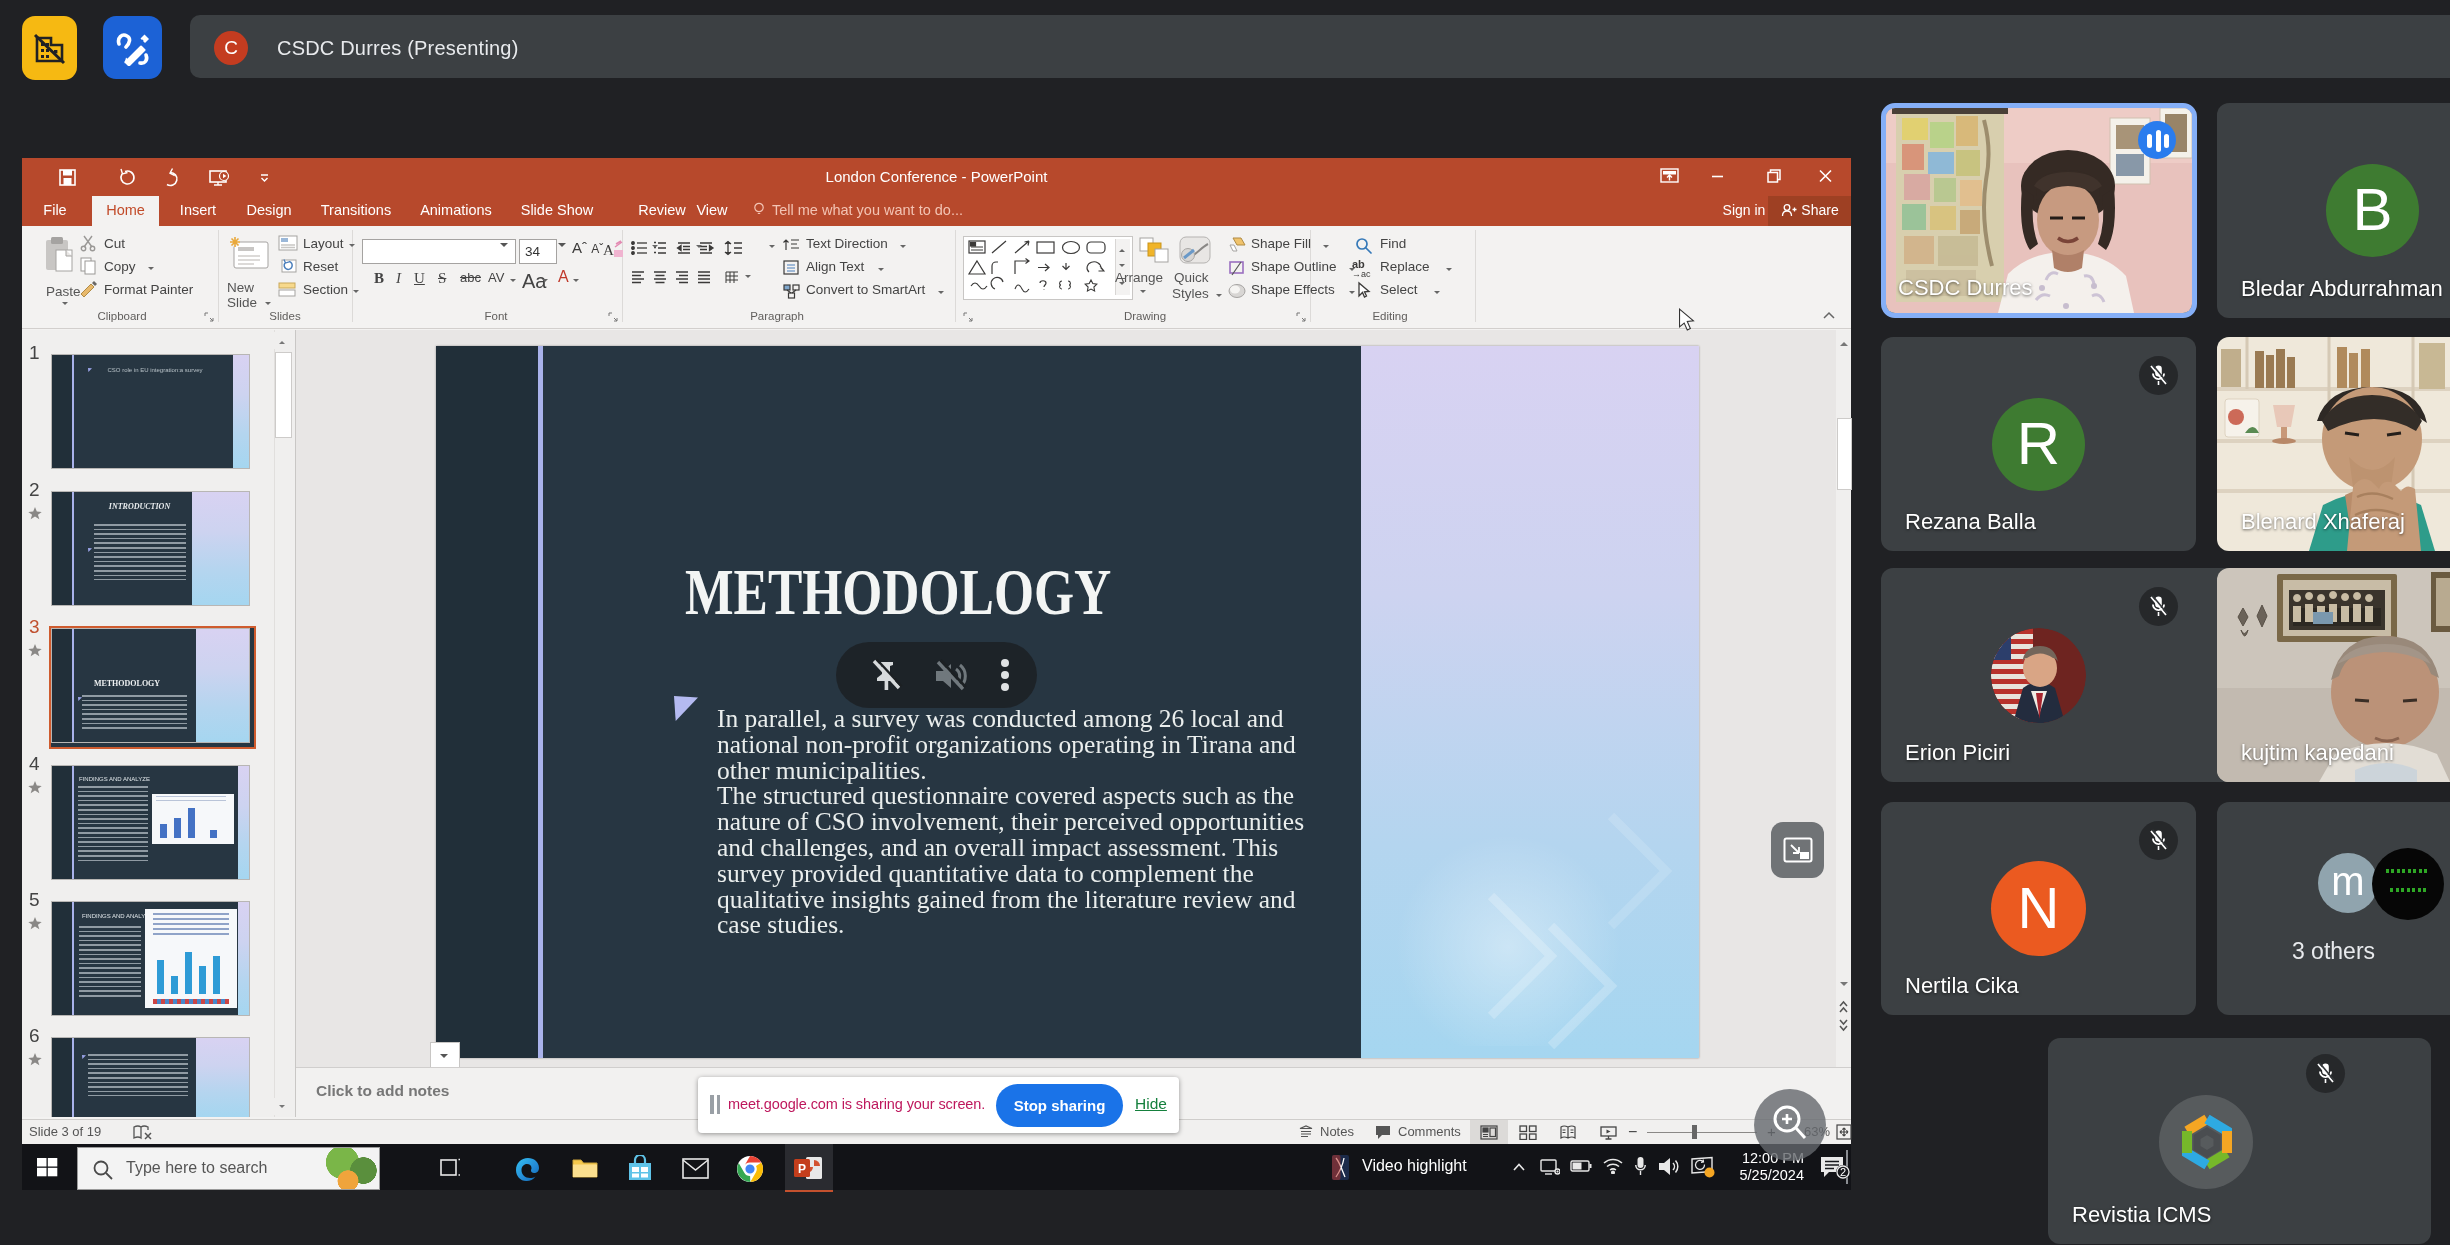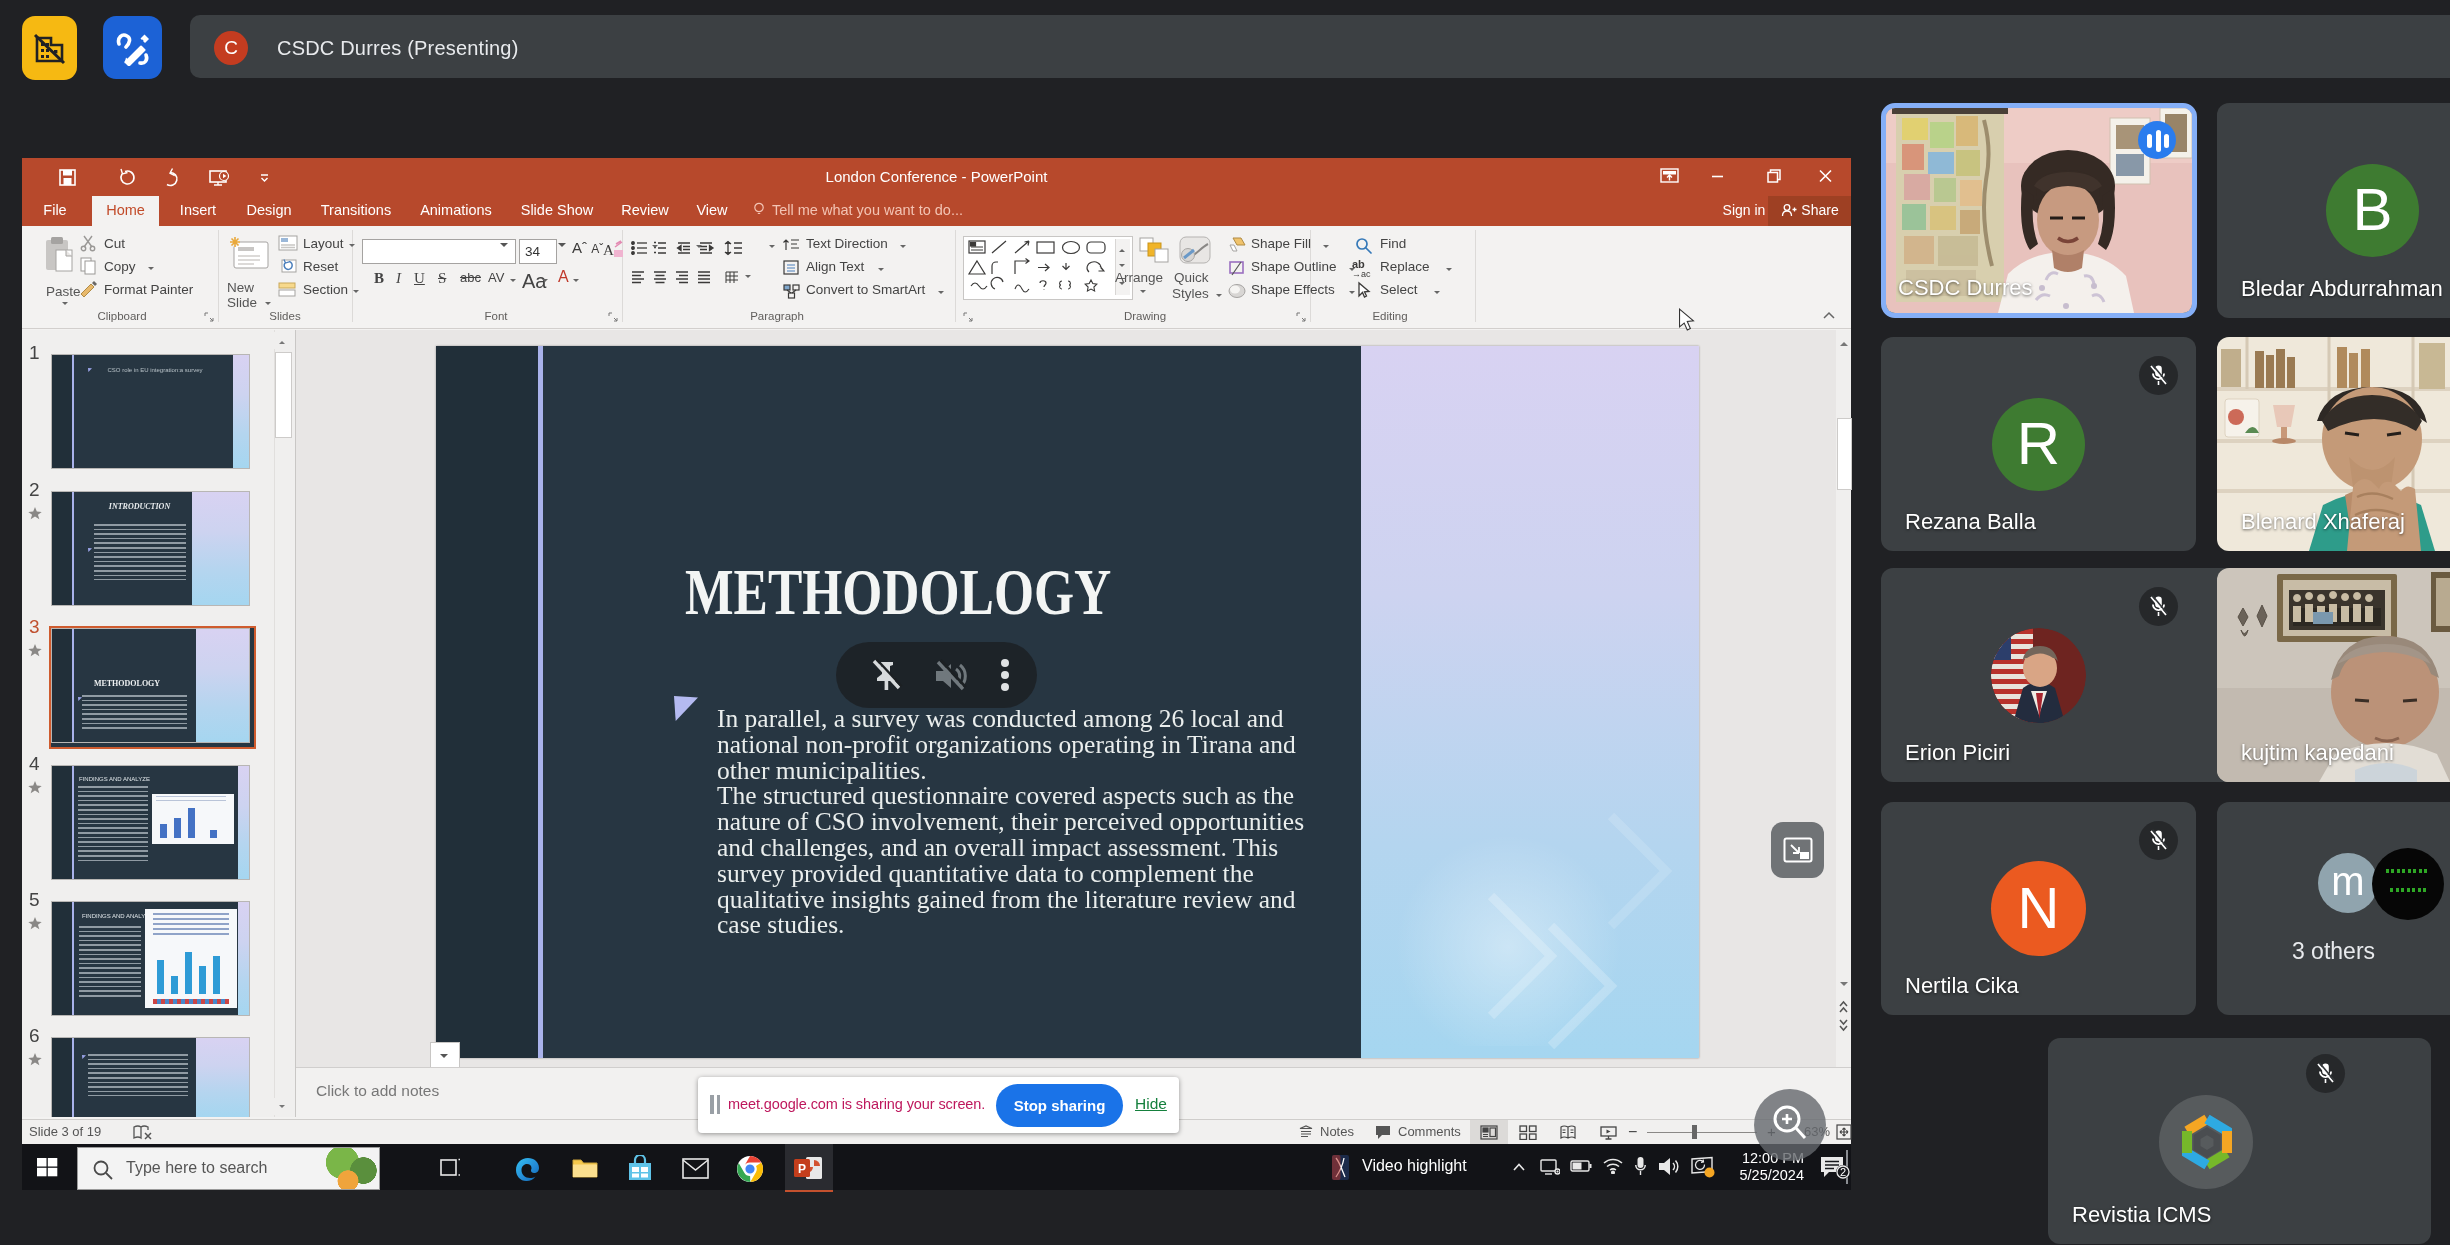--- a/index.html
+++ b/index.html
@@ -112,21 +112,21 @@
       </svg>
     </div>
     <div class="abs tabrow">
       <div class="tab" style="left:13px;width:40px;">File</div>
       <div class="tab" style="left:70px;width:67px;background:#f3f2f1;color:#c24b29;">Home</div>
       <div class="tab" style="left:150px;width:52px;">Insert</div>
       <div class="tab" style="left:218px;width:58px;">Design</div>
       <div class="tab" style="left:292px;width:84px;">Transitions</div>
       <div class="tab" style="left:392px;width:84px;">Animations</div>
       <div class="tab" style="left:492px;width:86px;">Slide Show</div>
-      <div class="tab" style="left:594px;width:58px;">Review</div>
+      <div class="tab" style="left:611px;width:58px;">Review</div>
       <div class="tab" style="left:668px;width:44px;">View</div>
       <div class="tab" style="left:730px;width:230px;color:#f3c4b4;text-align:left;">
         <svg width="14" height="18" viewBox="0 0 14 18" style="vertical-align:-4px;margin-right:6px;">
             <g stroke="#f3c4b4" fill="none" stroke-width="1.2">
               <circle cx="7" cy="6.5" r="4.2"></circle>
               <path d="M5.5 10.5 h3 M5.8 12.5 h2.4"></path>
             </g>
           </svg>Tell me what you want to do...</div>
       <div class="tab" style="left:1692px;width:60px;font-size:14px;">Sign in</div>
       <div class="tab" style="left:1746px;width:83px;background:#9e4023;font-size:14px;">
@@ -567,21 +567,21 @@
       <div class="abs" style="left:1541px;top:88px;width:13px;height:70px;background:#fff;border:1px solid #cdcbc9;"></div>
       <div class="abs" style="left:1544px;top:652px;width:0;height:0;border:4px solid transparent;border-top-color:#777;"></div>
       <svg class="abs" style="left:1541px;top:668px;" width="13" height="34" viewBox="0 0 13 34">
           <g stroke="#555" fill="none" stroke-width="1.5">
             <path d="M3 8 l3.5-4 3.5 4 M3 14 l3.5-4 3.5 4"></path>
             <path d="M3 22 l3.5 4 3.5-4 M3 28 l3.5 4 3.5-4"></path>
           </g>
         </svg>
     </div>
 
-    <div class="abs" id="notes" style="left:274px;top:909px;width:1555px;height:50px;background:#f2f1f0;border-top:1px solid #d0cecd;">
+    <div class="abs" id="notes" style="left:274px;top:909px;width:1555px;height:50px;background:#f2f1f0;border-top:1px solid #d0cecd;font-weight:bold;">
       <div class="abs" style="left:20px;top:14px;font-size:15.5px;color:#777;">Click to add notes</div>
     </div>
     <div class="abs statusbar">
       <div class="abs" style="left:7px;top:4px;">Slide 3 of 19</div>
       <svg class="abs" style="left:110px;top:4px;" width="22" height="17" viewBox="0 0 22 17">
           <g stroke="#555" fill="none" stroke-width="1.3">
             <path d="M2 3 q4-2 7 0 v11 q-3-2-7 0 z M9 3 q3-2 7 0 v3"></path>
             <path d="M13 9 l6 6 M19 9 l-6 6" stroke-width="1.5"></path>
           </g>
         </svg>

